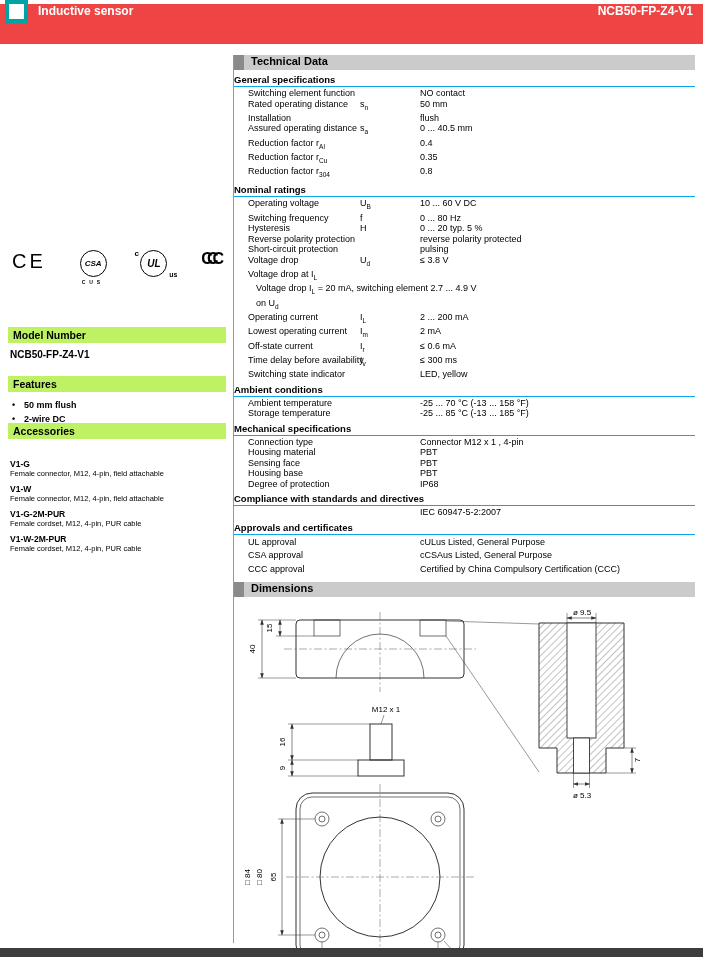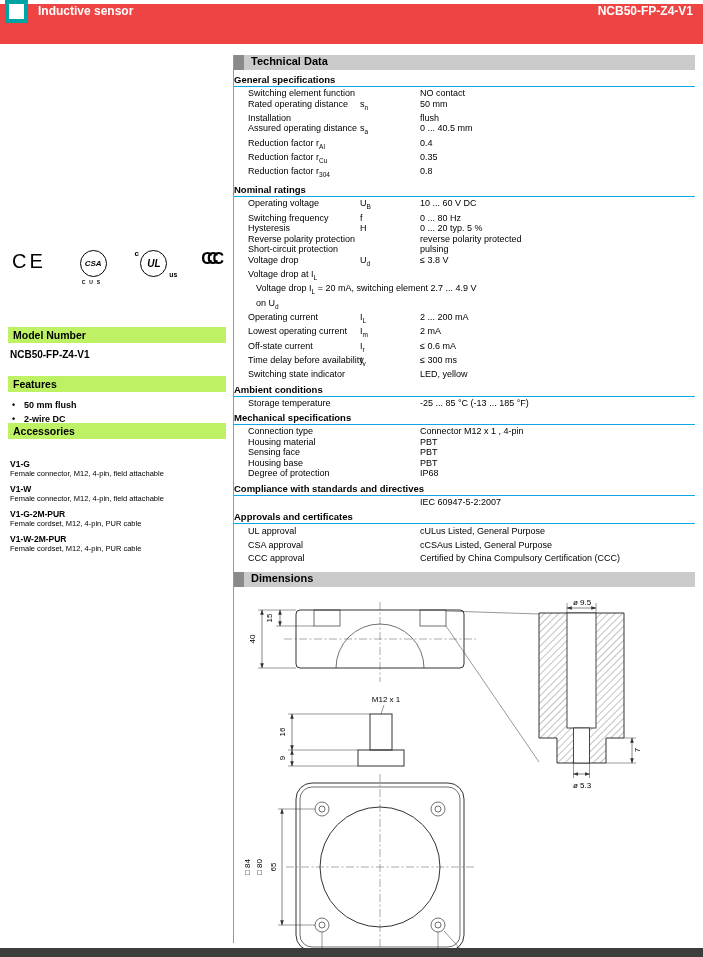--- a/index.html
+++ b/index.html
@@ -213,20 +213,25 @@
         <span class="lbl">Time delay before availability</span>
         <span class="sym">t<sub>v</sub></span>
         <span class="val">≤ 300 ms</span>
       </div>
       <div class="spec-row">
         <span class="lbl">Switching state indicator</span>
         <span class="sym"></span>
         <span class="val">LED, yellow</span>
       </div>
       <div class="sec-head">Ambient conditions</div>
+      <div class="spec-row">
+        <span class="lbl">Ambient temperature</span>
+        <span class="sym"></span>
+        <span class="val">-25 ... 70 °C (-13 ... 158 °F)</span>
+      </div>
       <div class="spec-row">
         <span class="lbl">Storage temperature</span>
         <span class="sym"></span>
         <span class="val">-25 ... 85 °C (-13 ... 185 °F)</span>
       </div>
       <div class="sec-head">Mechanical specifications</div>
       <div class="spec-row">
         <span class="lbl">Connection type</span>
         <span class="sym"></span>
         <span class="val">Connector M12 x 1 , 4-pin</span>

